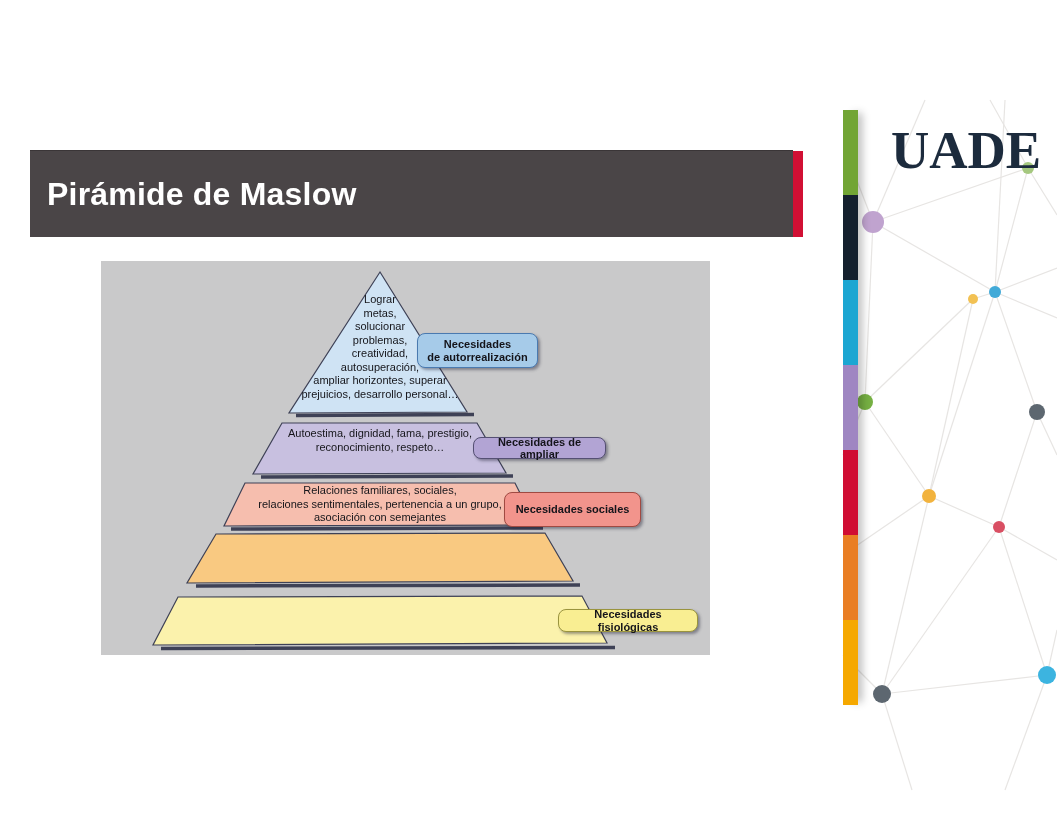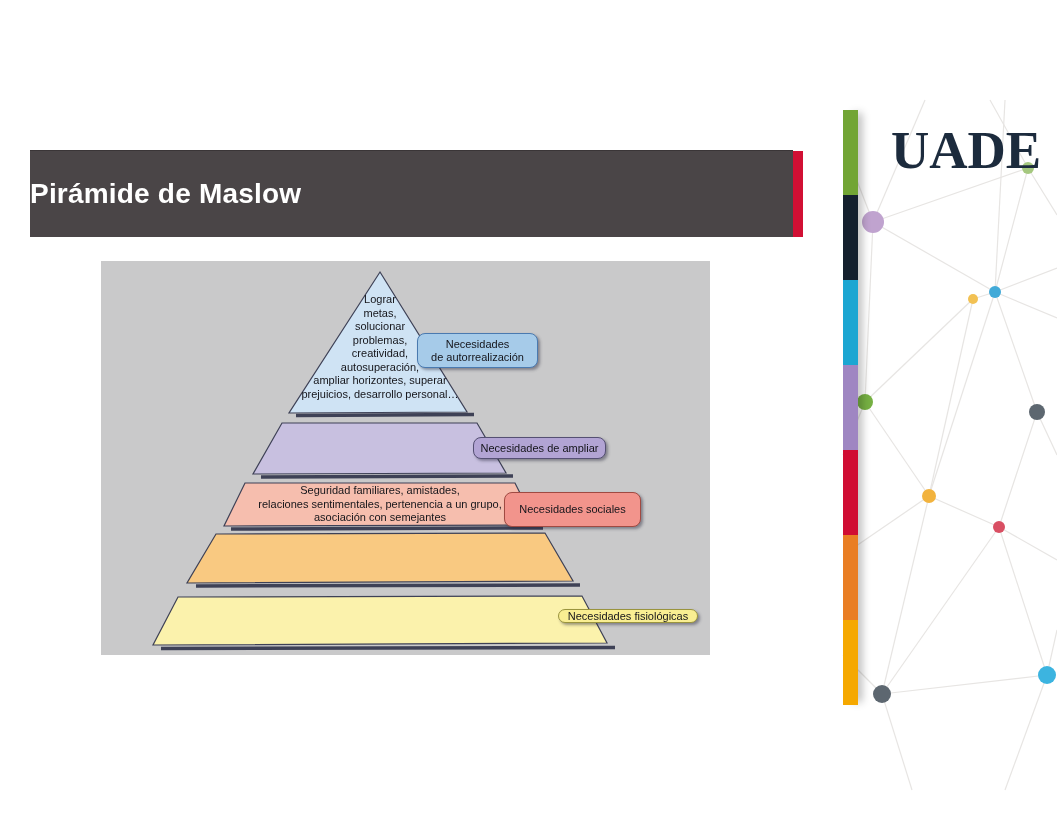--- a/index.html
+++ b/index.html
@@ -9,44 +9,44 @@
   }
   
   .title-bar{
     position:absolute;left:30px;top:150px;width:763px;height:86px;
     background:#4a4547;border-top:1px solid #3a3537;display:flex;align-items:center;
   }
   .title-bar .red-cap{
     position:absolute;left:763px;top:0;width:10px;height:86px;background:#d11034;
   }
   .slide-title{
-    color:#ffffff;font-size:28px;font-weight:bold;letter-spacing:0.2px;
+    color:#ffffff;font-size:32px;font-weight:bold;padding-left:17px;letter-spacing:0.2px;
   }
   
   .diagram-panel{
     position:absolute;left:101px;top:261px;width:609px;height:394px;background:#c9c9ca;
   }
   .diagram-panel svg{position:absolute;left:0;top:0;}
   .level-text{
     position:absolute;left:279px;transform:translateX(-50%);
     text-align:center;color:#15151a;font-size:11px;line-height:13.5px;
     white-space:pre-line;width:300px;
   }
   .level-label{
     position:absolute;border-radius:8px;border:1.5px solid;box-sizing:border-box;
     display:flex;align-items:center;justify-content:center;text-align:center;
-    font-size:11px;font-weight:normal;color:#14141a;line-height:12.5px;
+    font-size:11px;font-weight:bold;color:#14141a;line-height:12.5px;
     white-space:pre-line;box-shadow:2px 2px 3px rgba(40,40,60,0.45);
     padding:2px 4px;
   }
   .label-autorrealizacion{left:316px;top:72px;width:121px;height:35px;background:#a6cbe9;border-color:#4a7ab0;}
   .label-estima{left:372px;top:176px;width:133px;height:22px;background:#b2a4d4;border-color:#555073;}
   .label-sociales{left:403px;top:231px;width:137px;height:35px;background:#f2948c;border-color:#a04a42;}
   .label-seguridad{left:426px;top:285px;width:157px;height:23px;background:#f8c061;border-color:#c8862e;}
-  .label-fisiologicas{left:457px;top:348px;width:140px;height:14px;background:#f9ee92;border-color:#9a943e;}
+  .label-fisiologicas{left:457px;top:348px;width:140px;height:23px;background:#f9ee92;border-color:#9a943e;}
   
   .network-svg{position:absolute;left:0;top:0;pointer-events:none;}
   .color-bar{
     position:absolute;left:843px;top:110px;width:15px;height:595px;
     display:flex;flex-direction:column;
     box-shadow:7px 0 9px -3px rgba(0,0,0,0.28);
   }
   .color-bar .seg{flex:1 1 auto;}
   .seg-green{background:#72a535;}
   .seg-navy{background:#14202e;}
@@ -85,21 +85,23 @@
   </svg>
 
   <div class="level-text" style="top:32px;width:200px;">Lograr
 metas,
 solucionar
 problemas,
 creatividad,
 autosuperación,
 ampliar horizontes, superar
 prejuicios, desarrollo personal…</div>
-  <div class="level-text" style="top:223px;width:280px;">Seguridad familiares, amistades,
+  <div class="level-text" style="top:166px;width:230px;">Autoestima, dignidad, fama, prestigio,
+reconocimiento, respeto…</div>
+  <div class="level-text" style="top:223px;width:280px;">Relaciones familiares, sociales,
 relaciones sentimentales, pertenencia a un grupo,
 asociación con semejantes</div>
 
   <div class="level-label label-autorrealizacion">Necesidades
 de autorrealización</div>
   <div class="level-label label-estima">Necesidades de ampliar</div>
   <div class="level-label label-sociales">Necesidades sociales</div>
   <div class="level-label label-fisiologicas">Necesidades fisiológicas</div>
 </div>
 

